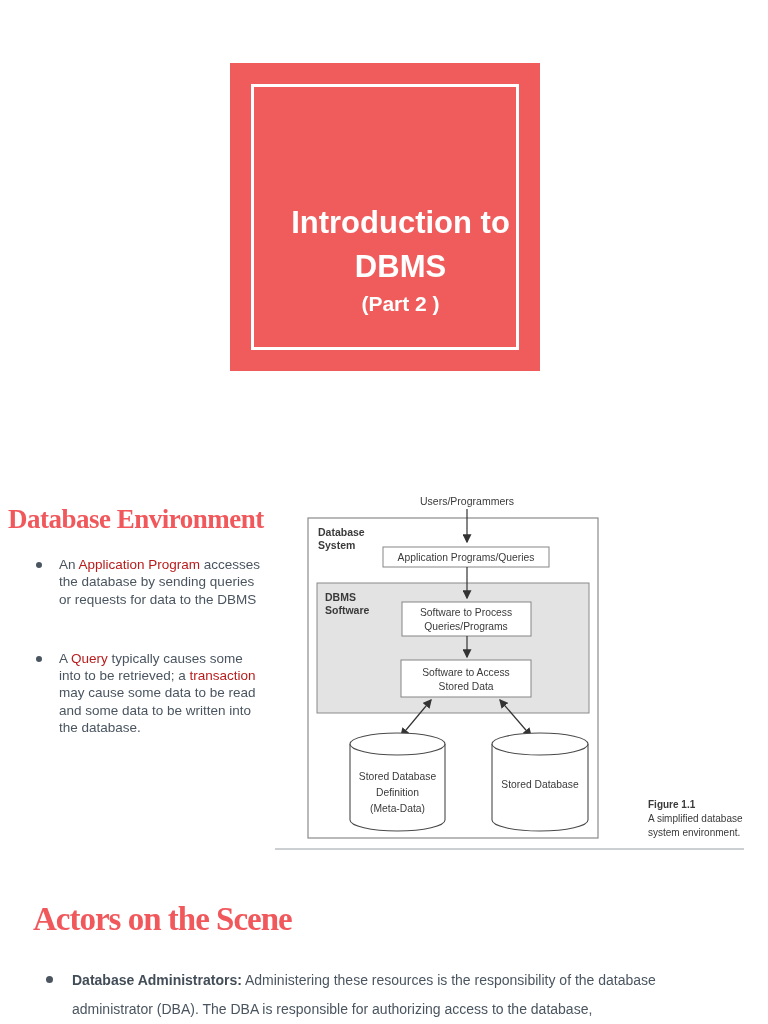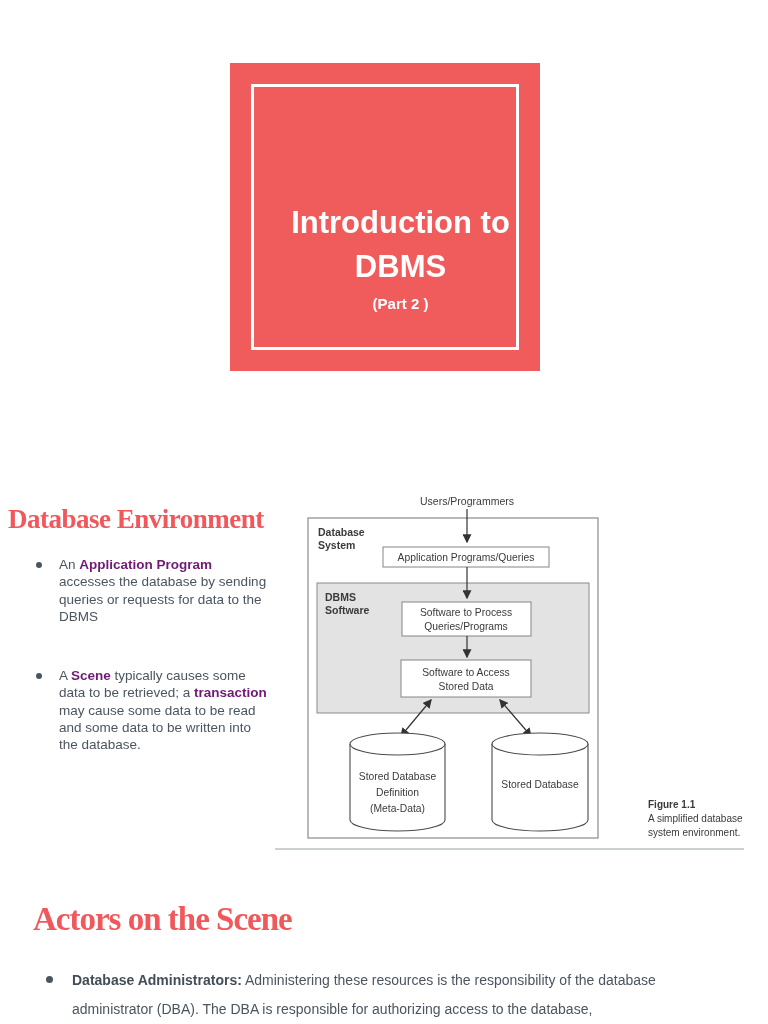--- a/index.html
+++ b/index.html
@@ -19,21 +19,21 @@
     position:absolute;left:21px;top:21px;right:21px;bottom:21px;
     border:3px solid #ffffff;
   }
   .title-text{
     position:absolute;left:0;right:0;top:138px;text-align:center;color:#ffffff;margin-left:31px;
   }
   .title-line-big{
     font-size:31px;font-weight:700;line-height:44px;letter-spacing:0px;
   }
   .title-line-small{
-    font-size:15px;font-weight:700;line-height:30px;
+    font-size:21px;font-weight:700;line-height:30px;
   }
 
   
   .serif-heading{
     font-family:"Liberation Serif","DejaVu Serif",serif;
     font-weight:700;color:#f0585c;white-space:nowrap;
   }
   .env-heading{left:8px;top:502px;font-size:27px;line-height:34px;letter-spacing:-0.5px;}
   .actors-heading{left:33px;top:896px;font-size:33px;line-height:46px;letter-spacing:-1px;}
 
@@ -41,21 +41,21 @@
   .bullet-item{display:flex;align-items:flex-start;}
   .bullet-dot{
     flex:0 0 auto;border-radius:50%;background:#4a5560;
   }
   .env-bullets{left:36px;top:556px;width:240px;}
   .env-bullets .bullet-dot{width:6px;height:6px;margin:6px 17px 0 0;}
   .env-bullet-text{
     width:208px;font-size:13.5px;line-height:17.3px;color:#4a5560;
   }
   .env-bullets .bullet-item + .bullet-item{margin-top:42px;}
-  .env-bullet-text b{font-weight:700;color:#701a75;}
+  .env-bullet-text b{font-weight:400;color:#b91c1c;}
 
   .actors-bullet{left:46px;top:966px;width:700px;}
   .actors-bullet .bullet-dot{width:7px;height:7px;margin:10px 19px 0 0;}
   .actors-bullet-text{
     width:664px;font-size:14px;line-height:28.5px;color:#4a5560;
   }
   .actors-bullet-text b{font-weight:700;color:#434d58;}
 
   
   .diagram-svg{left:270px;top:486px;}
@@ -81,21 +81,21 @@
 
 <div class="abs serif-heading env-heading">Database Environment</div>
 
 <div class="abs env-bullets">
   <div class="bullet-item">
     <span class="bullet-dot"></span>
     <span class="env-bullet-text"><span>An </span><b>Application Program</b><span> accesses the database by sending queries or requests for data to the DBMS</span></span>
   </div>
   <div class="bullet-item">
     <span class="bullet-dot"></span>
-    <span class="env-bullet-text"><span>A </span><b>Scene</b><span> typically causes some data to be retrieved; a </span><b>transaction</b><span> may cause some data to be read and some data to be written into the database.</span></span>
+    <span class="env-bullet-text"><span>A </span><b>Query</b><span> typically causes some into to be retrieved; a </span><b>transaction</b><span> may cause some data to be read and some data to be written into the database.</span></span>
   </div>
 </div>
 
 <svg class="abs diagram-svg" width="498" height="370" viewBox="0 0 498 370" xmlns="http://www.w3.org/2000/svg">
   <defs>
     <marker id="arr" viewBox="0 0 10 10" refX="8.5" refY="5" markerWidth="7.5" markerHeight="7.5" orient="auto-start-reverse">
       <path d="M0,0 L10,5 L0,10 z" fill="#333333"></path>
     </marker>
   </defs>
 

